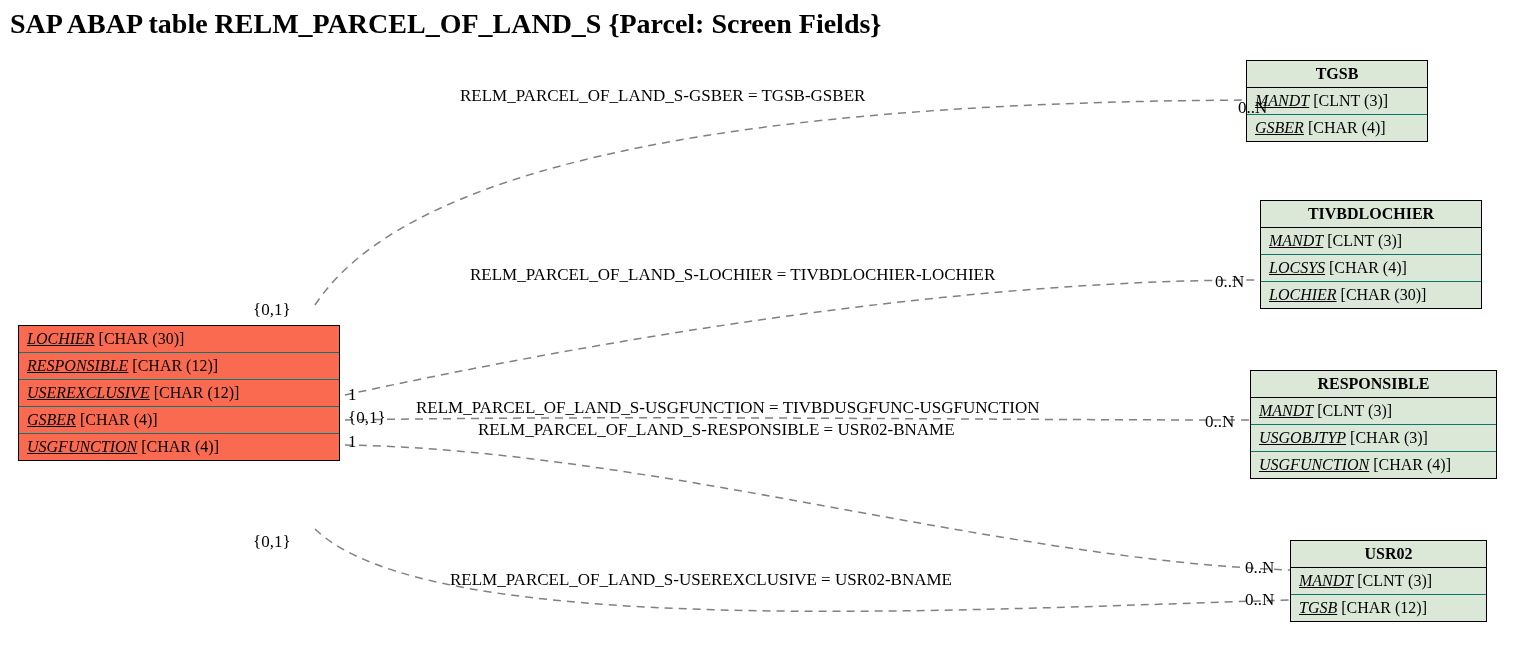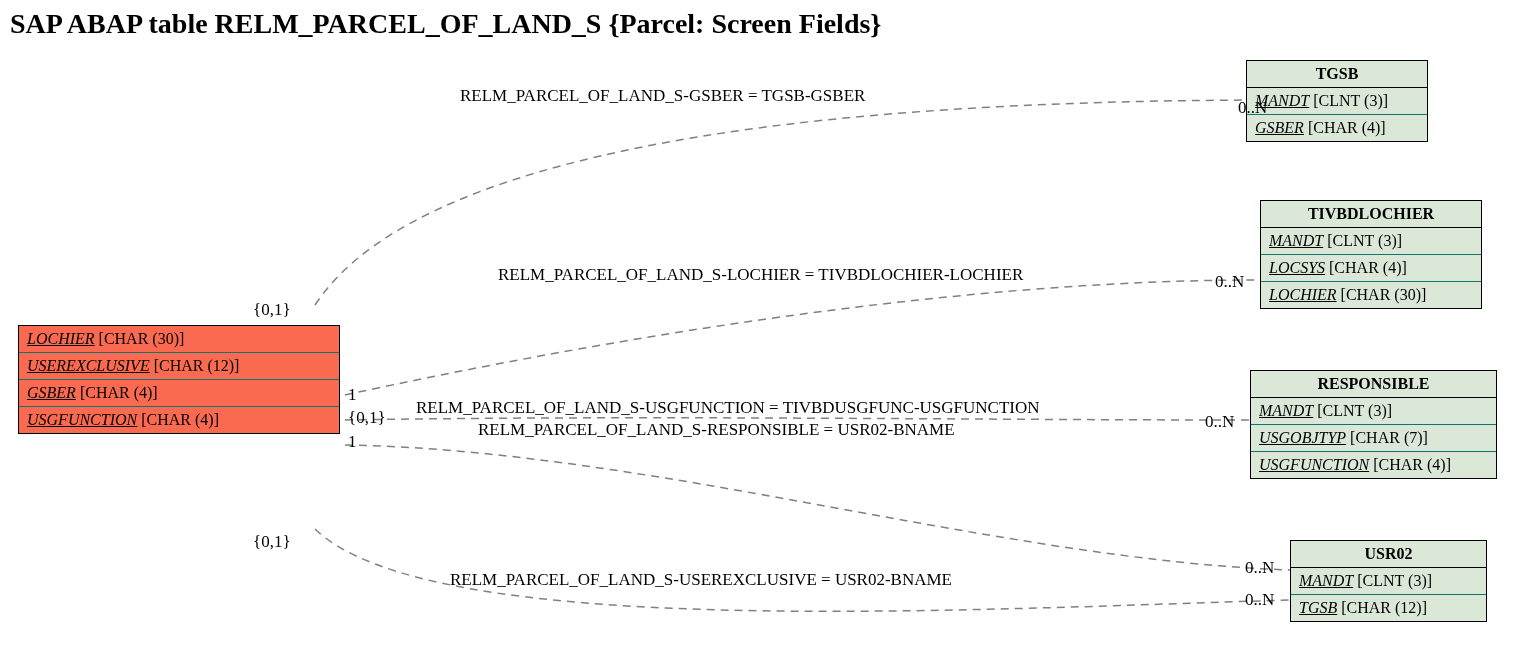--- a/index.html
+++ b/index.html
@@ -79,20 +79,21 @@
 
   <path d="M 345 420 C 650 415, 950 420, 1250 420" stroke="#808080" stroke-width="1.5" stroke-dasharray="8,6" fill="none"></path>
 
   <path d="M 345 445 C 650 450, 1000 560, 1290 570" stroke="#808080" stroke-width="1.5" stroke-dasharray="8,6" fill="none"></path>
 
   <path d="M 315 529 C 430 640, 950 610, 1290 600" stroke="#808080" stroke-width="1.5" stroke-dasharray="8,6" fill="none"></path>
 </svg>
 
 <div class="entity main" style="left:18px; top:325px; width:320px;">
   <div class="row"><span class="fld-name">LOCHIER</span> <span class="fld-type">[CHAR (30)]</span></div>
+  <div class="row"><span class="fld-name">RESPONSIBLE</span> <span class="fld-type">[CHAR (12)]</span></div>
   <div class="row"><span class="fld-name">USEREXCLUSIVE</span> <span class="fld-type">[CHAR (12)]</span></div>
   <div class="row"><span class="fld-name">GSBER</span> <span class="fld-type">[CHAR (4)]</span></div>
   <div class="row"><span class="fld-name">USGFUNCTION</span> <span class="fld-type">[CHAR (4)]</span></div>
 </div>
 
 <div class="entity" style="left:1246px; top:60px; width:180px;">
   <div class="hdr">TGSB</div>
   <div class="row"><span class="fld-name">MANDT</span> <span class="fld-type">[CLNT (3)]</span></div>
   <div class="row"><span class="fld-name">GSBER</span> <span class="fld-type">[CHAR (4)]</span></div>
 </div>
@@ -100,32 +101,32 @@
 <div class="entity" style="left:1260px; top:200px; width:220px;">
   <div class="hdr">TIVBDLOCHIER</div>
   <div class="row"><span class="fld-name">MANDT</span> <span class="fld-type">[CLNT (3)]</span></div>
   <div class="row"><span class="fld-name">LOCSYS</span> <span class="fld-type">[CHAR (4)]</span></div>
   <div class="row"><span class="fld-name">LOCHIER</span> <span class="fld-type">[CHAR (30)]</span></div>
 </div>
 
 <div class="entity" style="left:1250px; top:370px; width:245px;">
   <div class="hdr">RESPONSIBLE</div>
   <div class="row"><span class="fld-name">MANDT</span> <span class="fld-type">[CLNT (3)]</span></div>
-  <div class="row"><span class="fld-name">USGOBJTYP</span> <span class="fld-type">[CHAR (7)]</span></div>
+  <div class="row"><span class="fld-name">USGOBJTYP</span> <span class="fld-type">[CHAR (3)]</span></div>
   <div class="row"><span class="fld-name">USGFUNCTION</span> <span class="fld-type">[CHAR (4)]</span></div>
 </div>
 
 <div class="entity" style="left:1290px; top:540px; width:195px;">
   <div class="hdr">USR02</div>
   <div class="row"><span class="fld-name">MANDT</span> <span class="fld-type">[CLNT (3)]</span></div>
   <div class="row"><span class="fld-name">TGSB</span> <span class="fld-type">[CHAR (12)]</span></div>
 </div>
 
 <div class="edge-label" style="left:460px; top:86px;">RELM_PARCEL_OF_LAND_S-GSBER = TGSB-GSBER</div>
-<div class="edge-label" style="left:470px; top:265px;margin-left:28px;">RELM_PARCEL_OF_LAND_S-LOCHIER = TIVBDLOCHIER-LOCHIER</div>
+<div class="edge-label" style="left:470px; top:265px;">RELM_PARCEL_OF_LAND_S-LOCHIER = TIVBDLOCHIER-LOCHIER</div>
 <div class="edge-label" style="left:400px; top:398px;margin-left:16px;">RELM_PARCEL_OF_LAND_S-USGFUNCTION = TIVBDUSGFUNC-USGFUNCTION</div>
 <div class="edge-label" style="left:478px; top:420px;">RELM_PARCEL_OF_LAND_S-RESPONSIBLE = USR02-BNAME</div>
 <div class="edge-label" style="left:450px; top:570px;">RELM_PARCEL_OF_LAND_S-USEREXCLUSIVE = USR02-BNAME</div>
 
 <div class="card-label" style="left:253px; top:300px;">{0,1}</div>
 <div class="card-label" style="left:348px; top:385px;">1</div>
 <div class="card-label" style="left:348px; top:408px;">{0,1}</div>
 <div class="card-label" style="left:348px; top:432px;">1</div>
 <div class="card-label" style="left:253px; top:532px;">{0,1}</div>
 

